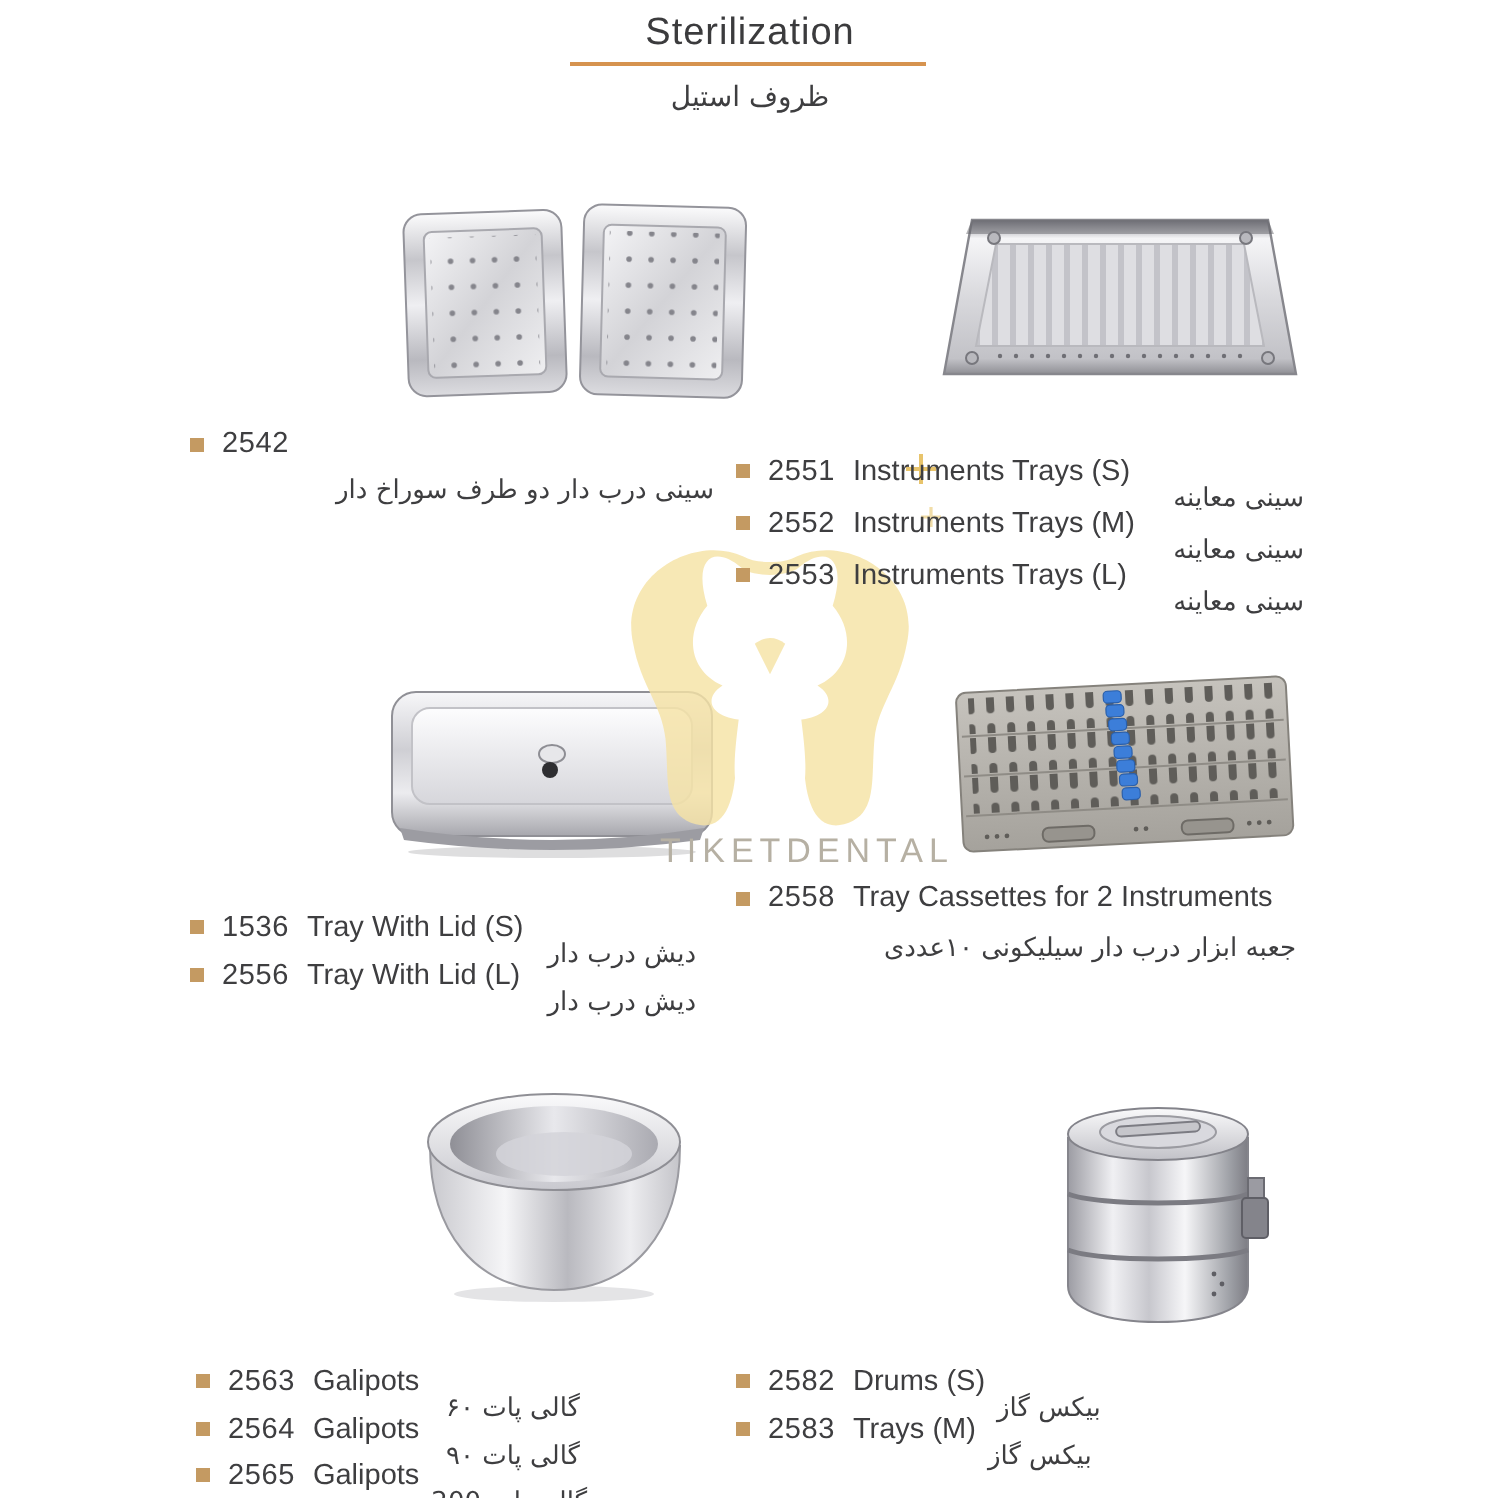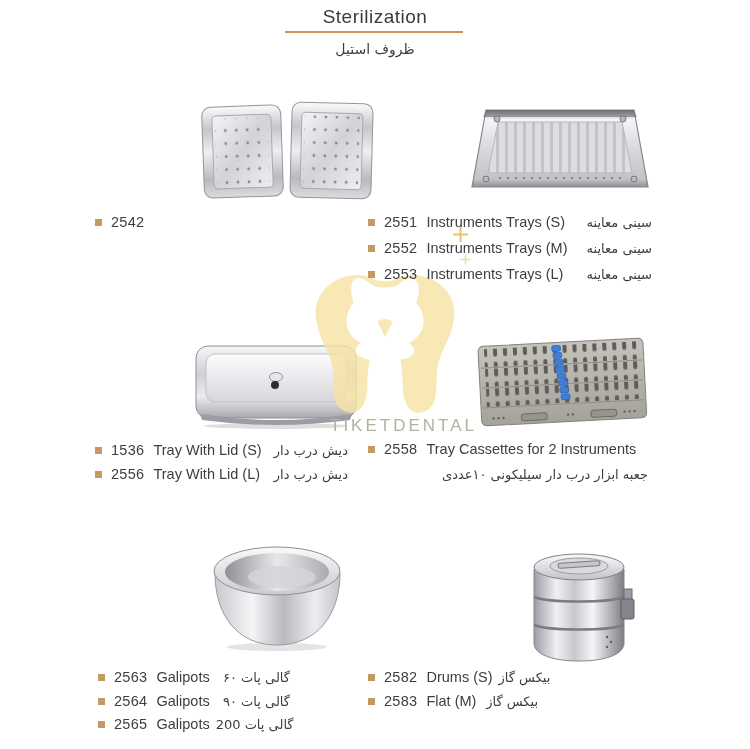--- a/index.html
+++ b/index.html
@@ -9,21 +9,21 @@
   .title{position:absolute;top:6px;left:0;width:100%;text-align:center;
          font-size:19px;letter-spacing:.5px;color:#3b3b3d;}
   .rule{position:absolute;top:31px;left:285px;width:178px;height:2px;background:#d6934f;}
   .subtitle{position:absolute;top:41px;left:0;width:100%;text-align:center;
             font-size:14px;direction:rtl;font-family:"DejaVu Sans",sans-serif;color:#3e3e40;}
   
   .line{position:absolute;display:flex;align-items:center;font-size:14.5px;z-index:3;white-space:nowrap;}
   .bullet{width:7px;height:7px;background:#c49a62;margin-right:9px;flex:0 0 auto;}
   .code{margin-right:9px;letter-spacing:.3px;}
   .fa{margin-left:auto;font-size:13px;font-family:"DejaVu Sans",sans-serif;
-      direction:rtl;unicode-bidi:isolate;padding-left:6px;}
+      direction:rtl;unicode-bidi:isolate;padding-left:6px;margin-top:28px;}
   .fa-line{position:absolute;direction:rtl;text-align:right;font-size:13px;z-index:3;
            font-family:"DejaVu Sans",sans-serif;white-space:nowrap;}
   
   .pimg{position:absolute;z-index:1;}
   
   .watermark{position:absolute;left:294px;top:263px;width:182px;height:152px;z-index:2;opacity:.82;}
   .brand{position:absolute;left:330px;top:416px;width:122px;text-align:center;z-index:2;
          font-size:17px;letter-spacing:3px;color:#b6b0a3;}
   .sparkle{position:absolute;z-index:2;}
 </style>
@@ -110,20 +110,21 @@
           <circle cx="144" cy="73" r="1.1"></circle>
         <circle cx="152" cy="73" r="1.1"></circle>
       </g>
     </svg>
   </div>
 
   <div class="line" style="left:95px;top:214px;width:263px">
     <span class="bullet"></span>
     <span class="code">2542</span>
   </div>
+  <div class="fa-line" style="left:95px;top:238px;width:262px">سینی درب دار دو طرف سوراخ دار</div>
 
   <div class="line" style="left:368px;top:214px;width:284px">
     <span class="bullet"></span>
     <span class="code">2551</span>
     <span class="en">Instruments Trays (S)</span>
     <span class="fa">سینی معاینه</span>
   </div>
   <div class="line" style="left:368px;top:240px;width:284px">
     <span class="bullet"></span>
     <span class="code">2552</span>
@@ -332,17 +333,17 @@
 
   <div class="line" style="left:368px;top:669px;width:170px">
     <span class="bullet"></span>
     <span class="code">2582</span>
     <span class="en">Drums (S)</span>
     <span class="fa">بیکس گاز</span>
   </div>
   <div class="line" style="left:368px;top:693px;width:170px">
     <span class="bullet"></span>
     <span class="code">2583</span>
-    <span class="en">Flat (M)</span>
+    <span class="en">Trays (M)</span>
     <span class="fa">بیکس گاز</span>
   </div>
 
 </div>
 
 </body></html>

